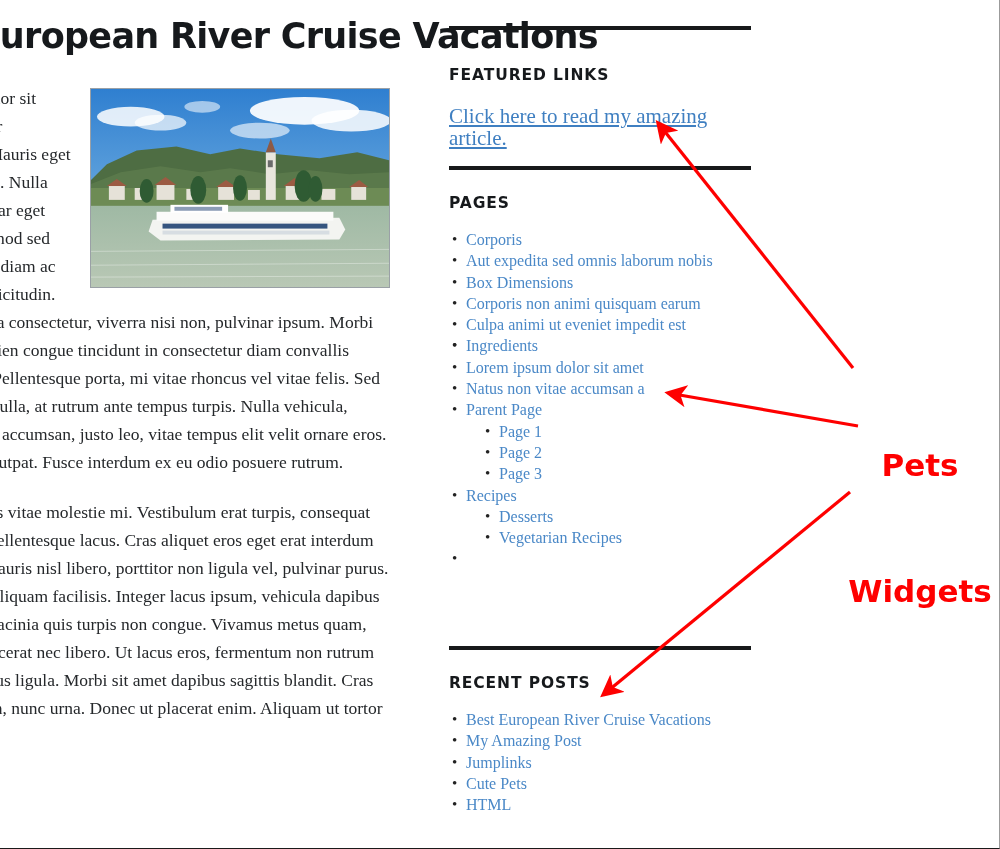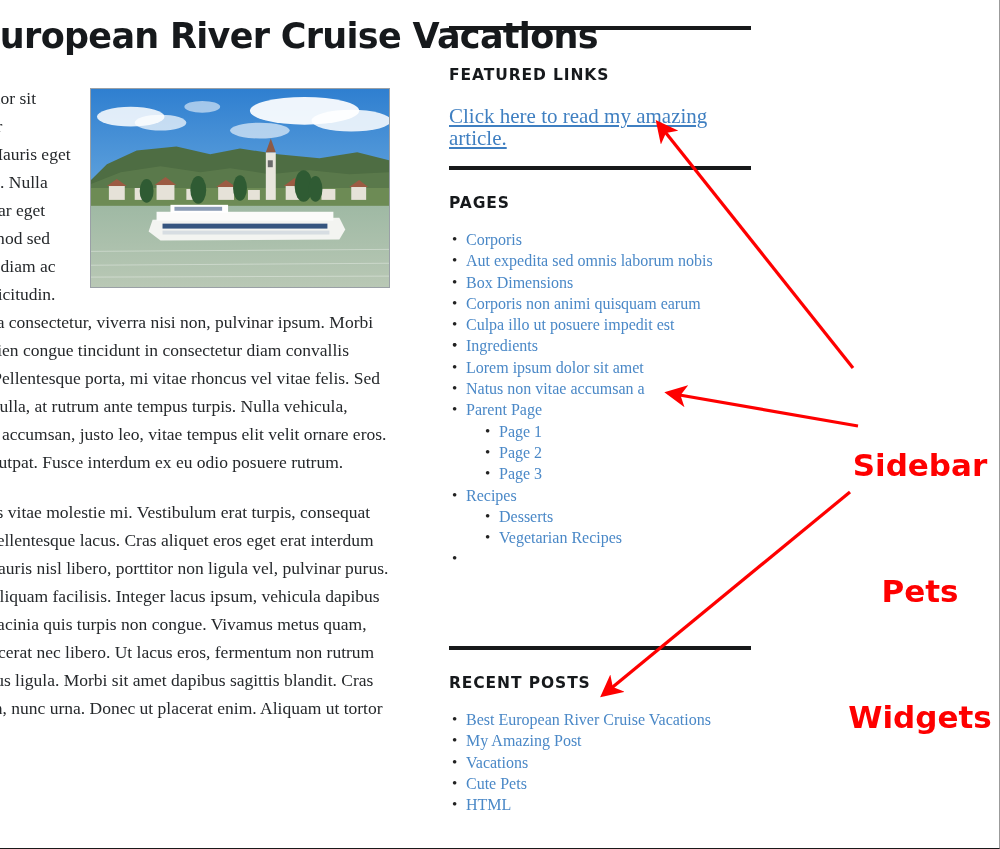--- a/index.html
+++ b/index.html
@@ -245,21 +245,21 @@
     </div>
 
     <div class="widget" style="position:absolute; left:0; top:166px; width:302px;">
       <div class="widget-rule"></div>
       <h2 class="widget-title" style="margin-top:24px;">PAGES</h2>
       <ul class="links" style="margin-top:17px;">
         <li><span class="bullet">•</span><a class="link" href="#">Corporis</a></li>
         <li><span class="bullet">•</span><a class="link" href="#">Aut expedita sed omnis laborum nobis</a></li>
         <li><span class="bullet">•</span><a class="link" href="#">Box Dimensions</a></li>
         <li><span class="bullet">•</span><a class="link" href="#">Corporis non animi quisquam earum</a></li>
-        <li><span class="bullet">•</span><a class="link" href="#">Culpa illo ut posuere impedit est</a></li>
+        <li><span class="bullet">•</span><a class="link" href="#">Culpa animi ut eveniet impedit est</a></li>
         <li><span class="bullet">•</span></li>
         <li><span class="bullet">•</span><a class="link" href="#">Ingredients</a></li>
         <li><span class="bullet">•</span><a class="link" href="#">Lorem ipsum dolor sit amet</a></li>
         <li><span class="bullet">•</span><a class="link" href="#">Natus non vitae accumsan a</a></li>
         <li>
           <span class="bullet">•</span>
           <a class="link" href="#">Parent Page</a>
           <ul class="links">
             <li><span class="bullet">•</span><a class="link" href="#">Page 1</a></li>
             <li><span class="bullet">•</span><a class="link" href="#">Page 2</a></li>
@@ -277,37 +277,36 @@
         <li><span class="bullet">•</span></li>
       </ul>
     </div>
 
     <div class="widget" style="position:absolute; left:0; top:646px; width:302px;">
       <div class="widget-rule"></div>
       <h2 class="widget-title" style="margin-top:24px;">RECENT POSTS</h2>
       <ul class="links" style="margin-top:17px;">
         <li><span class="bullet">•</span><a class="link" href="#">Best European River Cruise Vacations</a></li>
         <li><span class="bullet">•</span><a class="link" href="#">My Amazing Post</a></li>
-        <li><span class="bullet">•</span><a class="link" href="#">Vacations</a></li>
+        <li><span class="bullet">•</span><a class="link" href="#">Jumplinks</a></li>
         <li><span class="bullet">•</span><a class="link" href="#">Cute Pets</a></li>
         <li><span class="bullet">•</span><a class="link" href="#">HTML</a></li>
       </ul>
     </div>
   </div>
 
   <svg class="overlay" viewBox="0 0 1000 849" width="1000" height="849">
     <defs>
       <marker id="ahead" viewBox="0 0 12 12" refX="10" refY="6" markerWidth="7" markerHeight="7" orient="auto-start-reverse">
         <path d="M 0 0 L 12 6 L 0 12 L 3.2 6 z" fill="#fe0000"></path>
       </marker>
     </defs>
     <line x1="853" y1="368" x2="658" y2="123" stroke="#fe0000" stroke-width="3.2" marker-end="url(#ahead)"></line>
     <line x1="858" y1="426" x2="668" y2="393" stroke="#fe0000" stroke-width="3.2" marker-end="url(#ahead)"></line>
     <line x1="850" y1="492" x2="603" y2="695" stroke="#fe0000" stroke-width="3.2" marker-end="url(#ahead)"></line>
   </svg>
 
   <div class="annot-label" style="left:840px; top:360px; width:160px;">
-    <div>Sidebar</div>
     <div>Pets</div>
     <div>Widgets</div>
   </div>
 
 </div>
 
 </body></html>

